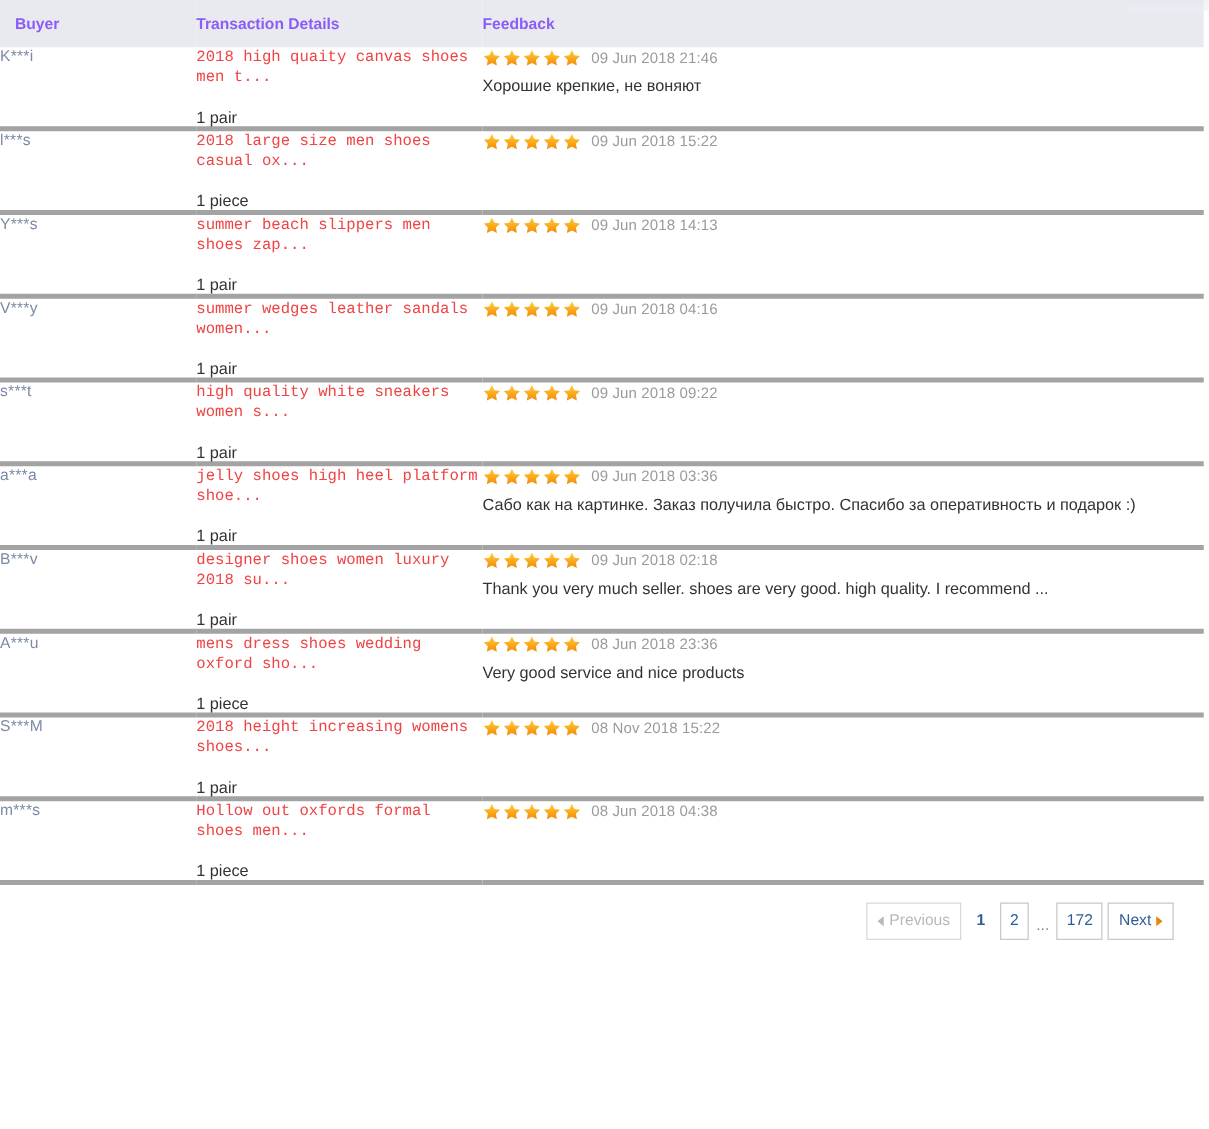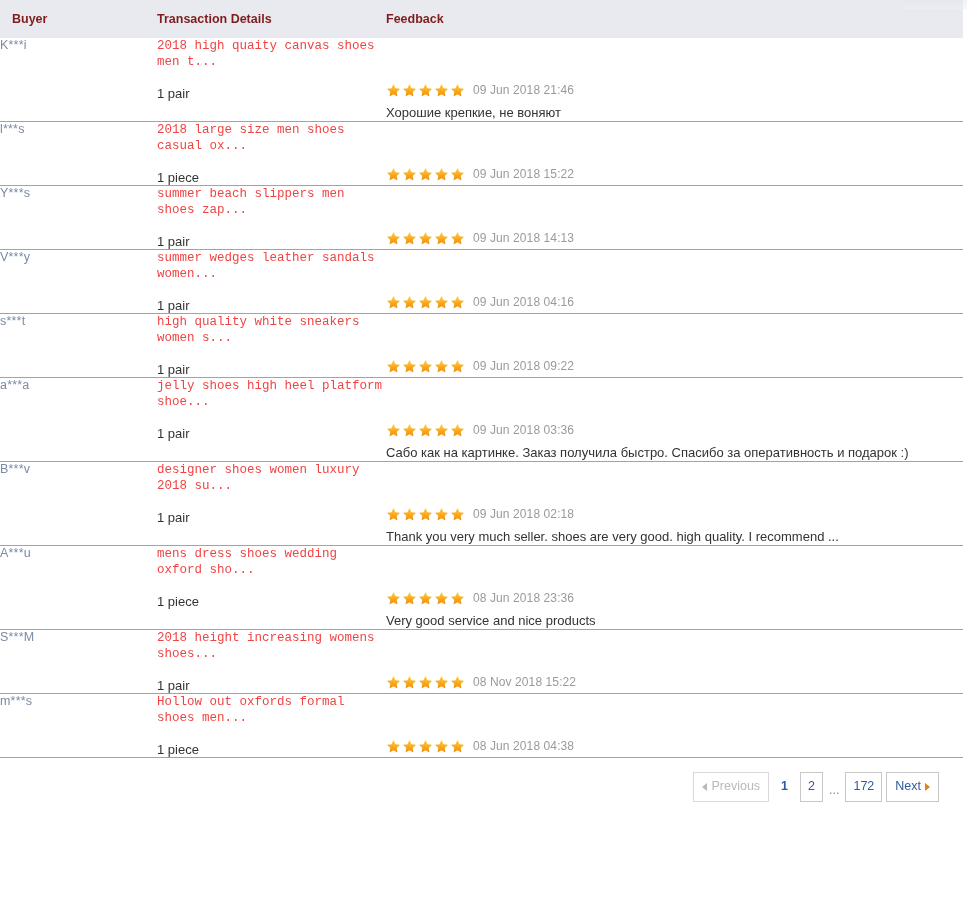--- a/index.html
+++ b/index.html
@@ -31,37 +31,37 @@
   
   .feedback-table {
     width: 951px;
     margin: 0;
     border-collapse: collapse;
     table-layout: fixed;
   }
 
   .feedback-table thead th {
     background: #e8eaf0;
-    color: #7f1d1d;
+    color: #8b5cf6;
     font-size: 12.5px;
     font-weight: bold;
     text-align: left;
     padding: 12px 0 12px 0;
     height: 14px;
     vertical-align: middle;
     border: none;
   }
   thead tr { height: 38px; }
 
   th.col-buyer    { width: 145px; padding-left: 12px !important; }
   th.col-details  { width: 229px; }
   th.col-feedback { width: 577px; }
 
   .feedback-table tbody tr {
-    border-bottom: 1px solid #a3a3a3;
+    border-bottom: 4px solid #a3a3a3;
   }
   .feedback-table tbody td {
     vertical-align: top;
     padding: 0;
     background: #ffffff;
   }
 
   td.cell-buyer {
     padding: 16px 8px 18px 12px;
   }
@@ -92,21 +92,20 @@
     margin-top: 16px;
     color: #333333;
     font-size: 13px;
   }
 
   .fb-head {
     display: flex;
     align-items: center;
     gap: 8px;
     height: 16px;
-    margin-top: 44px;
   }
 
   .stars {
     display: inline-flex;
     gap: 1px;
     line-height: 0;
   }
   .stars svg { display: block; }
 
   .fb-date {

